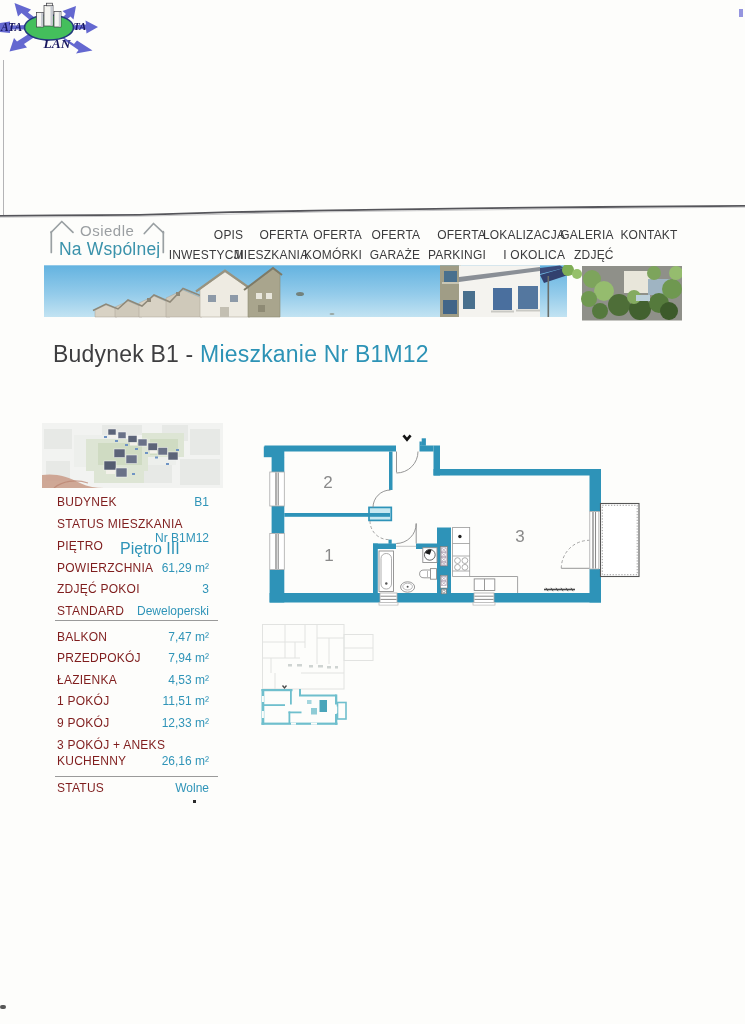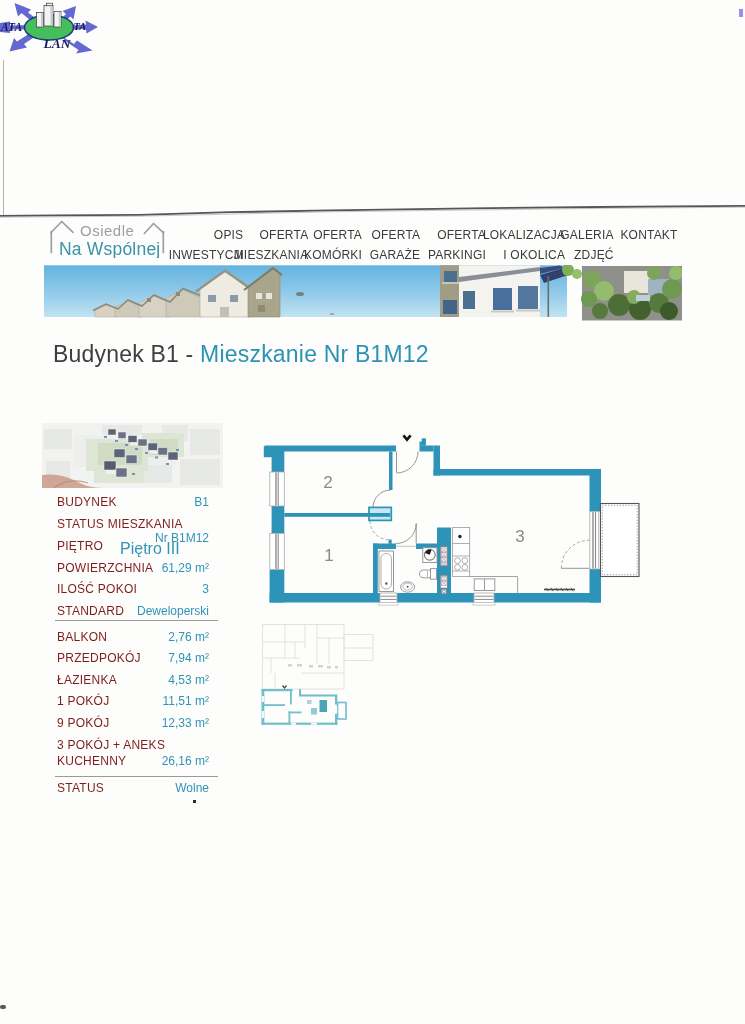--- a/index.html
+++ b/index.html
@@ -227,28 +227,28 @@
 </svg>
 
 <div class="lbl" style="left:57px;top:494.8px">BUDYNEK</div>
 <div class="val" style="left:109px;top:494.8px;width:100px">B1</div>
 <div class="lbl" style="left:57px;top:517.3px">STATUS MIESZKANIA</div>
 <div class="val" style="left:109px;top:531.3px;width:100px">Nr B1M12</div>
 <div class="lbl" style="left:57px;top:539.3px">PIĘTRO</div>
 <div class="val" style="left:120px;top:540.3px;width:42px;text-align:right;font-size:16px">Piętro III</div>
 <div class="lbl" style="left:57px;top:561.3px">POWIERZCHNIA</div>
 <div class="val" style="left:109px;top:561.3px;width:100px">61,29 m²</div>
-<div class="lbl" style="left:57px;top:582.3px">ILOŚĆ POKOI</div>
+<div class="lbl" style="left:57px;top:582.3px">ZDJĘĆ POKOI</div>
 <div class="val" style="left:109px;top:582.3px;width:100px">3</div>
 <div class="lbl" style="left:57px;top:603.8px">STANDARD</div>
 <div class="val" style="left:109px;top:603.8px;width:100px">Deweloperski</div>
 
 <div class="abs" style="left:55px;top:620.2px;width:163px;height:1.3px;background:#9a9a9a"></div>
 <div class="lbl" style="left:57px;top:629.8px">BALKON</div>
-<div class="val" style="left:109px;top:629.8px;width:100px">2,76 m²</div>
+<div class="val" style="left:109px;top:629.8px;width:100px">7,47 m²</div>
 <div class="lbl" style="left:57px;top:651.3px">PRZEDPOKÓJ</div>
 <div class="val" style="left:109px;top:651.3px;width:100px">7,94 m²</div>
 <div class="lbl" style="left:57px;top:672.8px">ŁAZIENKA</div>
 <div class="val" style="left:109px;top:672.8px;width:100px">4,53 m²</div>
 <div class="lbl" style="left:57px;top:694.3px">1 POKÓJ</div>
 <div class="val" style="left:109px;top:694.3px;width:100px">11,51 m²</div>
 <div class="lbl" style="left:57px;top:716.3px">9 POKÓJ</div>
 <div class="val" style="left:109px;top:716.3px;width:100px">12,33 m²</div>
 <div class="lbl" style="left:57px;top:738.3px">3 POKÓJ + ANEKS</div>
 <div class="lbl" style="left:57px;top:753.8px">KUCHENNY</div>

